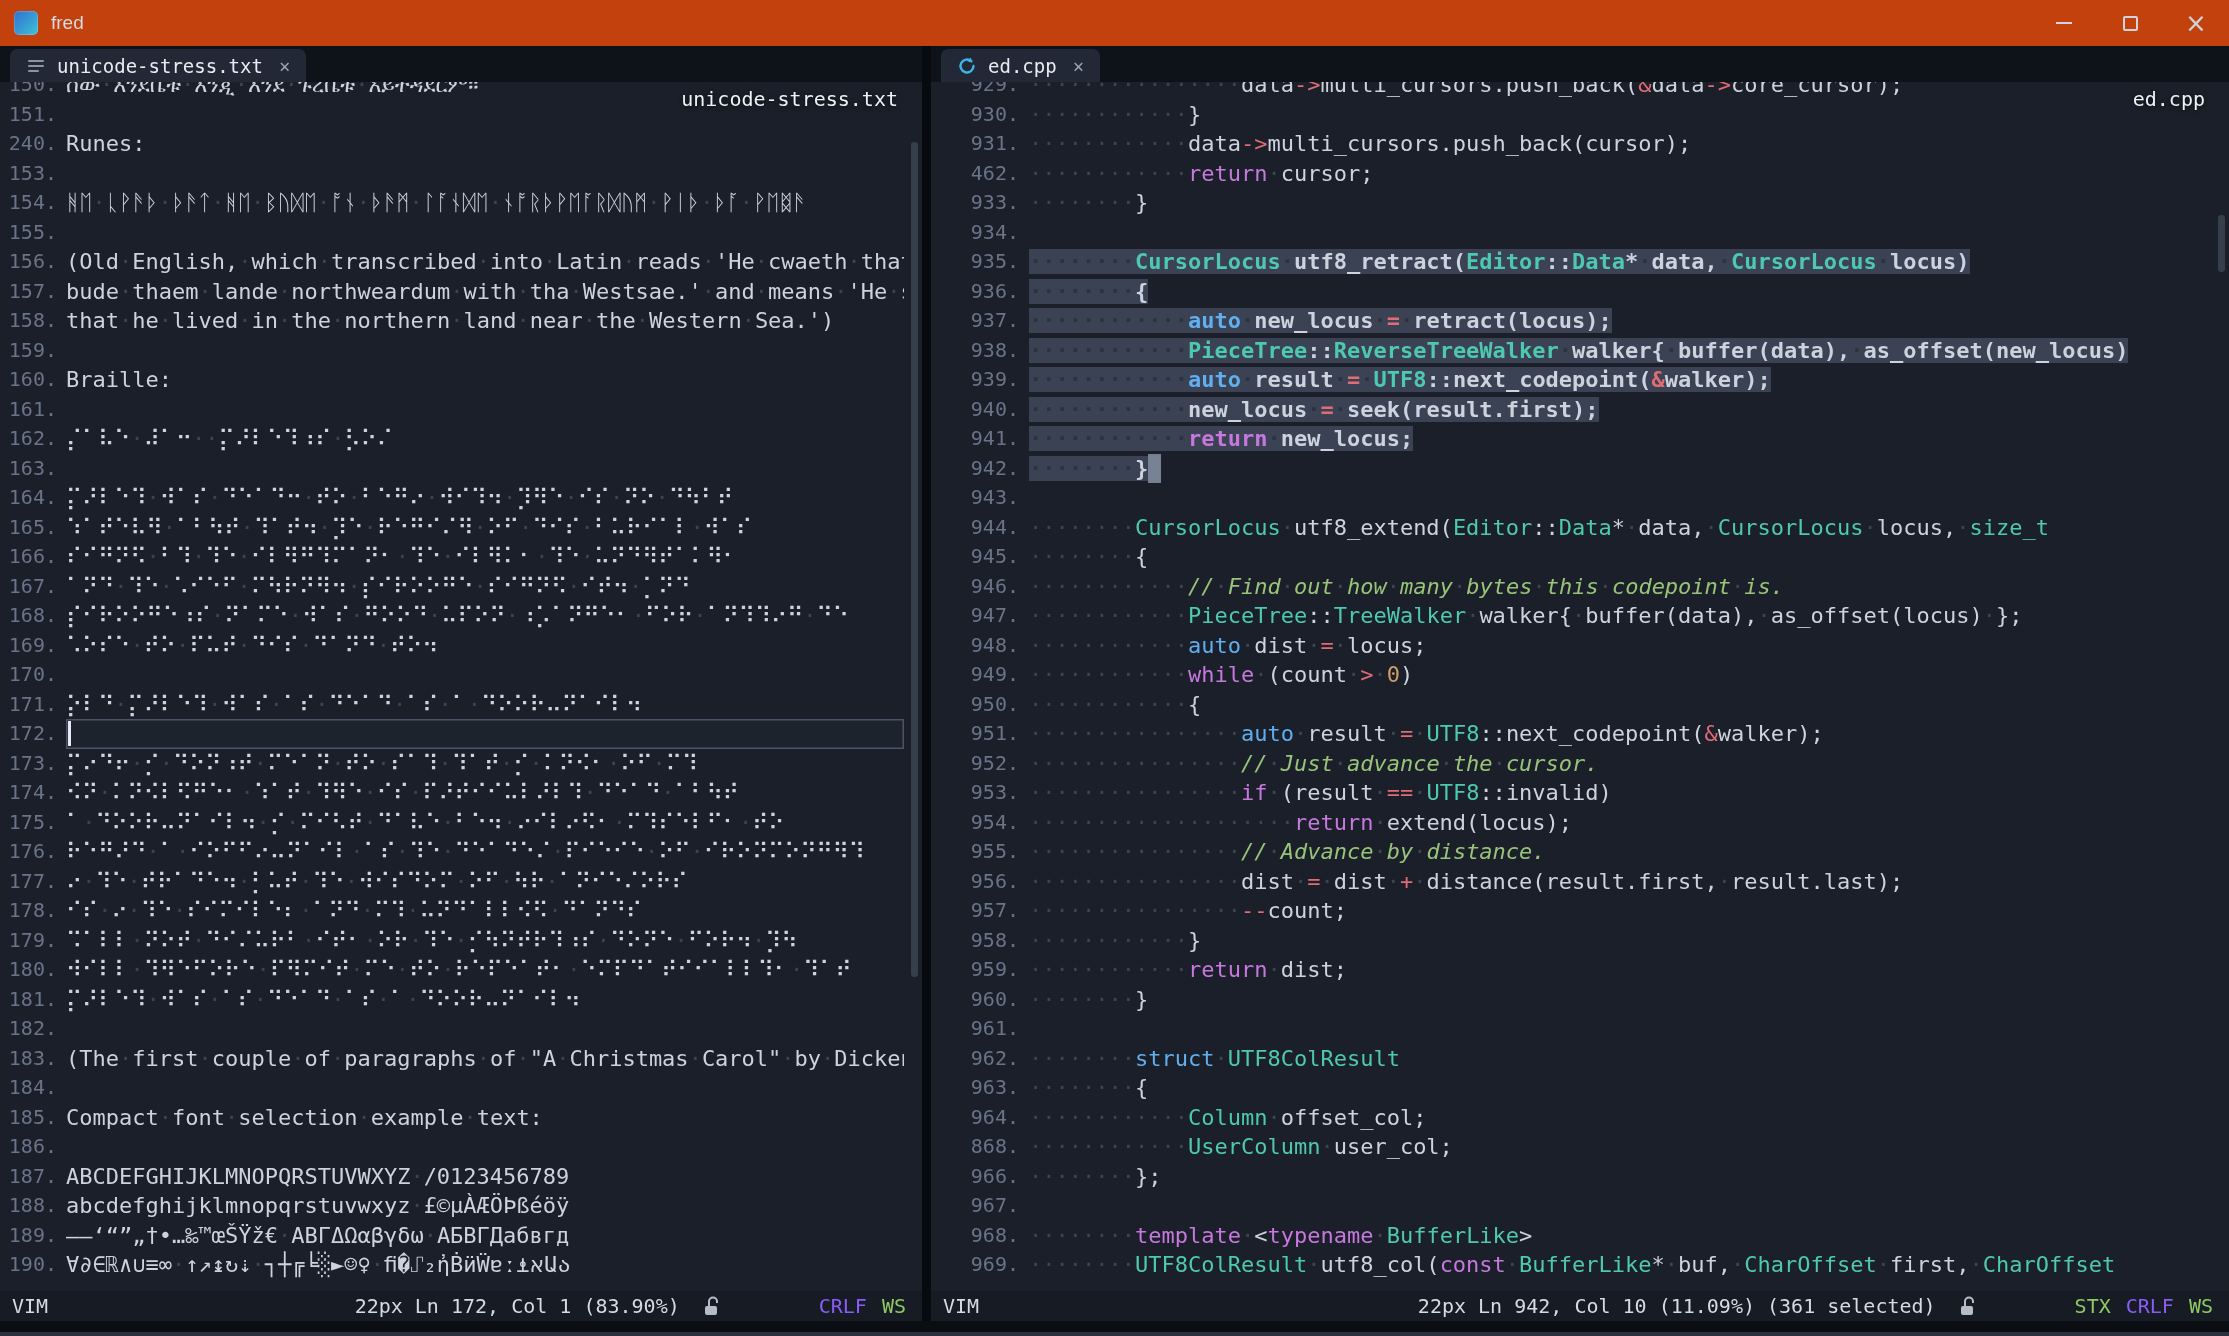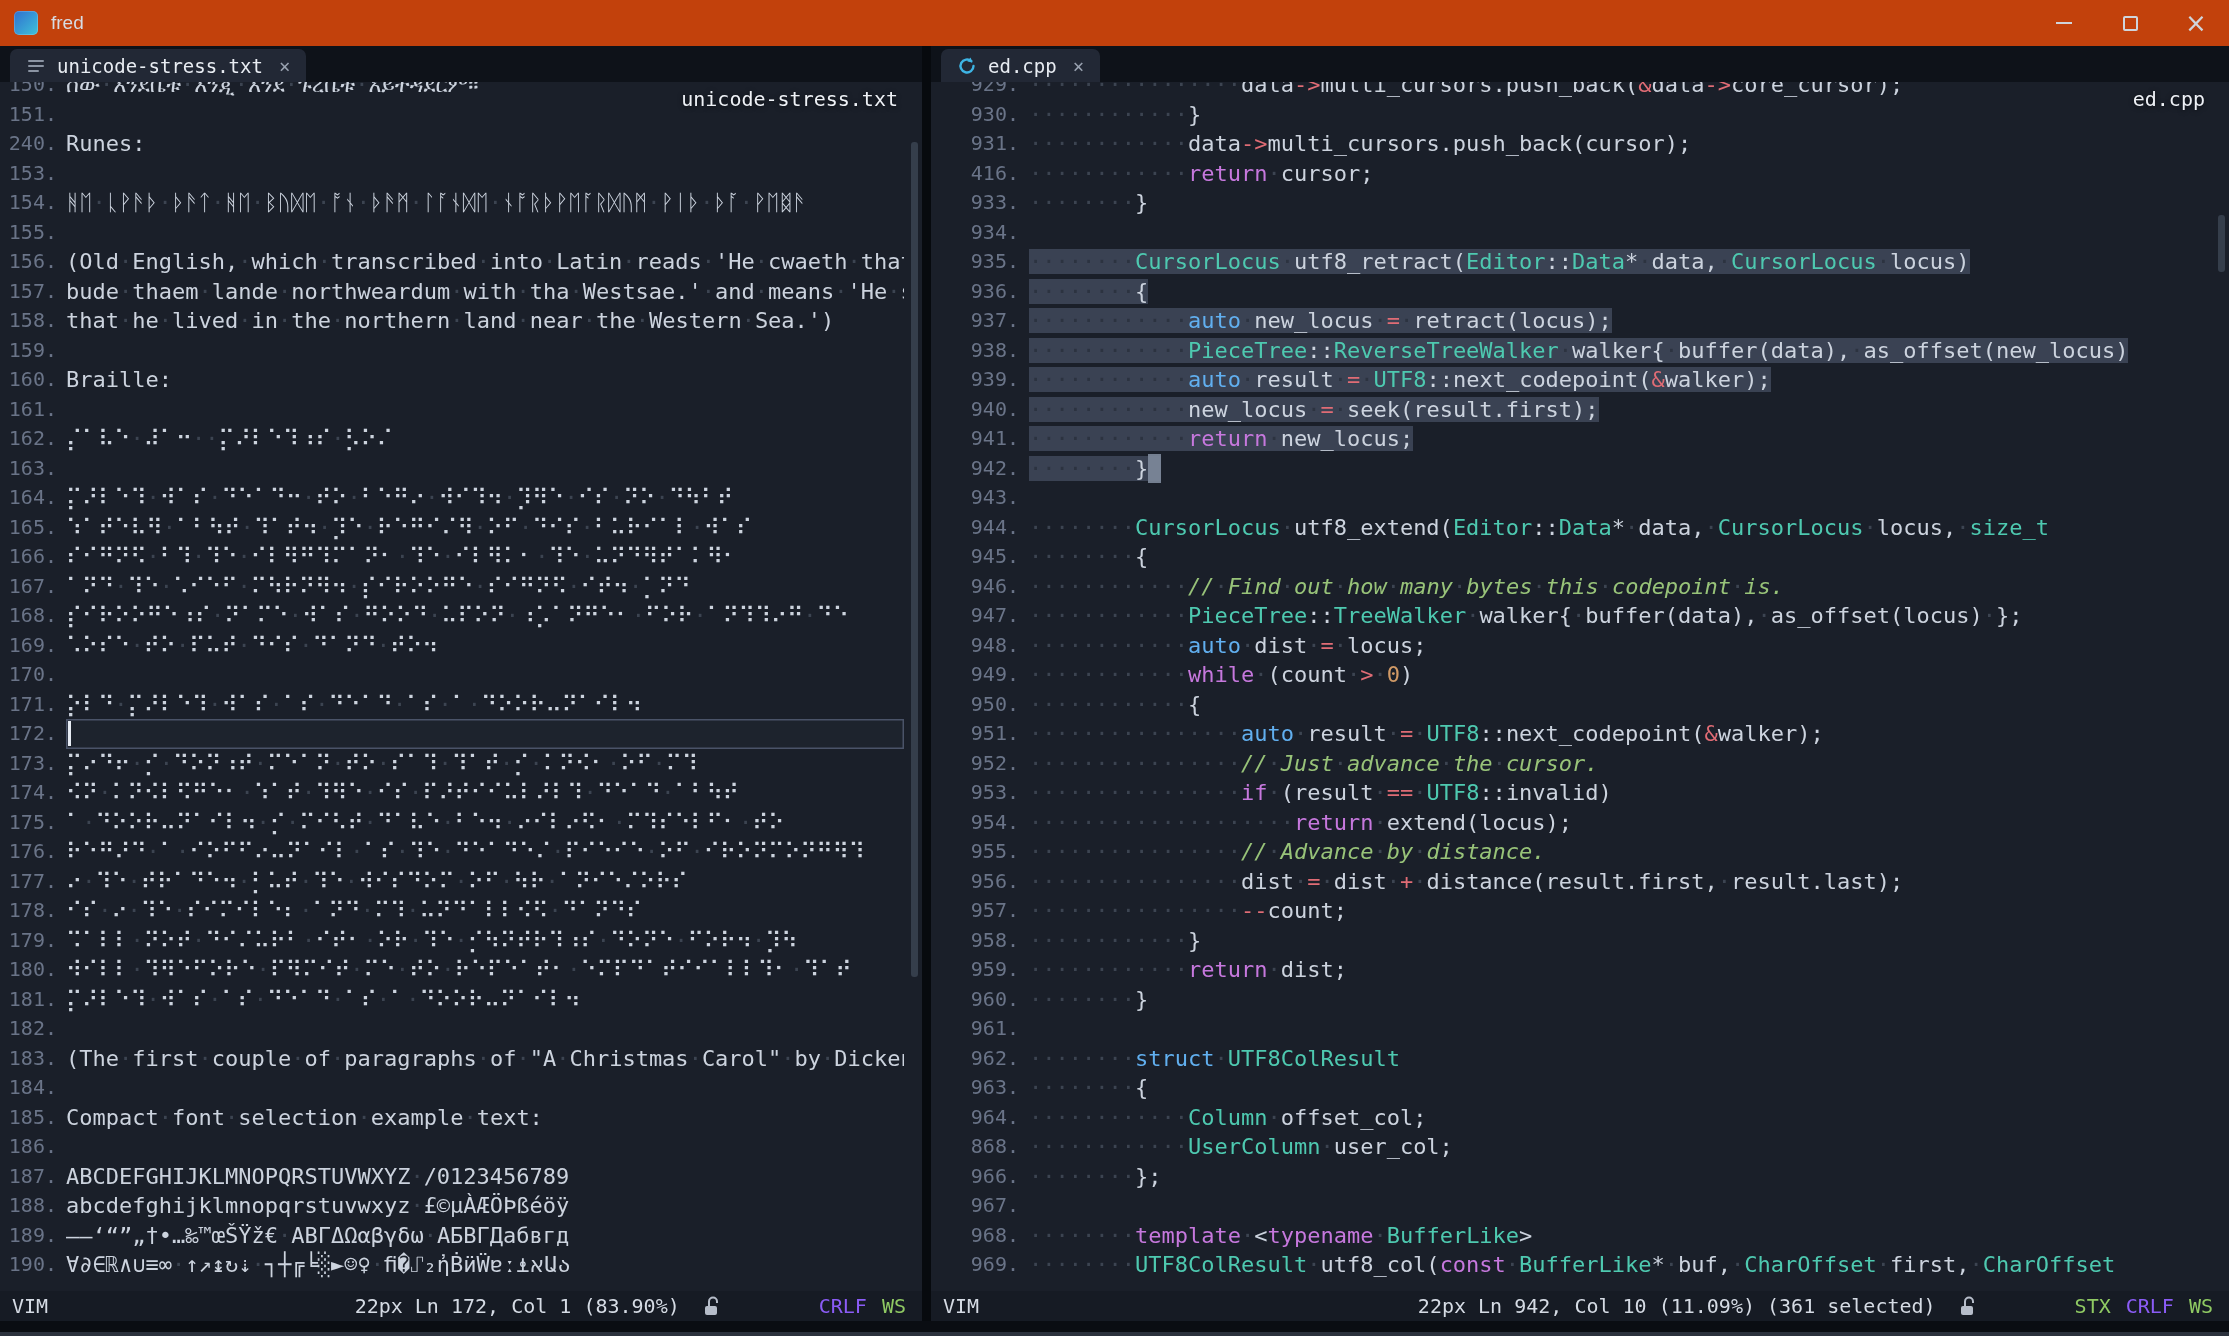--- a/index.html
+++ b/index.html
@@ -43,21 +43,21 @@
   .line.cur .codewrap { box-shadow:inset 0 0 0 1.5px #4a5368; background:rgba(140,160,200,0.03); }
 
   .tok.p { color:#ccd3de; }
   .tok.k { color:#c678dd; }
   .tok.b { color:#61afef; }
   .tok.t { color:#4ec9b0; }
   .tok.c { color:#98c379; font-style:italic; }
   .tok.o { color:#e06c75; }
   .tok.n { color:#d19a66; }
   .ws { color:#3c4451; }
-  .selbg { background:#3a4253; }
+  .selbg { background:#3a4253;font-weight:bold; }
   .selbg .ws { color:#2c3340; }
   .cursor-bar { position:absolute; left:2px; top:2px; width:3px; height:25px; background:#e7ecf4; }
   .cursor-block { display:inline-block; width:13.24px; height:29.5px; vertical-align:top; background:#7e899b; opacity:.9; }
 
   .overlay-filename { position:absolute; top:5px; right:24px; font:20px "DejaVu Sans Mono", monospace;
                       color:#eef1f6; text-shadow:0 1px 5px rgba(0,0,0,.65); z-index:3; }
   .scrollbar { position:absolute; top:0; right:0; width:14px; height:100%; z-index:2; }
   .sb-thumb { position:absolute; left:3px; width:7px; background:#353e4b; border-radius:3px; }
 
   
@@ -325,21 +325,21 @@
             </div>
             <div class="line">
               <span class="ln">930.</span>
               <span class="codewrap"><span><span class="ws">············</span><span class="tok p">}</span></span></span>
             </div>
             <div class="line">
               <span class="ln">931.</span>
               <span class="codewrap"><span><span class="ws">············</span><span class="tok p">data</span><span class="tok o">-&gt;</span><span class="tok p">multi_cursors.push_back(cursor);</span></span></span>
             </div>
             <div class="line">
-              <span class="ln">416.</span>
+              <span class="ln">462.</span>
               <span class="codewrap"><span><span class="ws">············</span><span class="tok k">return</span><span class="ws">·</span><span class="tok p">cursor;</span></span></span>
             </div>
             <div class="line">
               <span class="ln">933.</span>
               <span class="codewrap"><span><span class="ws">········</span><span class="tok p">}</span></span></span>
             </div>
             <div class="line">
               <span class="ln">934.</span>
               <span class="codewrap"><span></span></span>
             </div>

